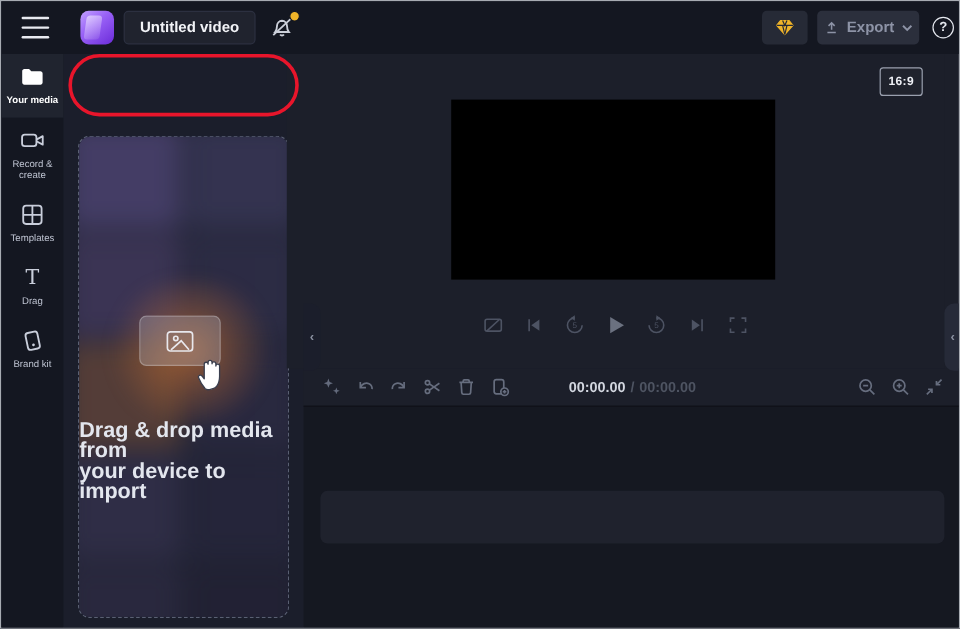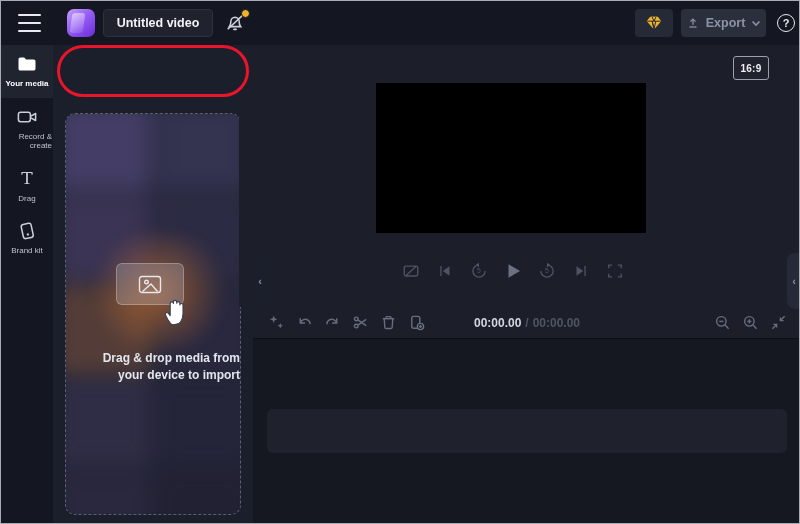--- a/index.html
+++ b/index.html
@@ -42,21 +42,21 @@
         color:#8d93a6;font-size:12.5px;font-weight:700;cursor:pointer;font-family:"Liberation Sans",sans-serif;}
   .help-btn{position:absolute;left:776px;top:13px;width:18px;height:18px;border-radius:50%;
         border:1.5px solid #e4e7ee;color:#e4e7ee;font-size:11px;font-weight:700;
         display:flex;align-items:center;justify-content:center;cursor:pointer;background:transparent;}
 
   
   .sidebar{position:absolute;left:0;top:44px;width:52px;height:480px;background:var(--bar-bg);
         display:flex;flex-direction:column;}
   .side-item{width:52px;padding:8px 1px 9px;display:flex;flex-direction:column;align-items:center;
         gap:4px;cursor:pointer;}
-  .side-item .lbl{font-size:8px;line-height:9.5px;color:#bfc4d2;text-align:right;}
+  .side-item .lbl{font-size:8px;line-height:9.5px;color:#bfc4d2;text-align:center;}
   .side-item svg{stroke:var(--icon-light);fill:none;stroke-width:1.6;}
   .side-item.active{background:#20242f;}
   .side-item.active .lbl{color:#ffffff;font-weight:700;}
   .side-item.active svg{stroke:#fff;}
 
   
   .media-panel{position:absolute;left:52px;top:44px;width:200px;height:480px;background:var(--panel-bg);}
   .import-btn{position:absolute;left:12px;top:8px;width:176px;height:36px;border-radius:4px;
         background:var(--accent-purple);display:flex;align-items:stretch;cursor:pointer;border:none;}
   .import-btn .main{flex:1;display:flex;align-items:center;justify-content:center;color:#fff;
@@ -72,22 +72,22 @@
   .dz-bg{position:absolute;inset:-12px;display:grid;grid-template-columns:1fr 1fr;
         grid-auto-rows:88px;gap:4px;filter:blur(10px);opacity:.5;}
   .dz-bg div{border-radius:4px;}
   .dz-glow{position:absolute;left:18px;top:118px;width:150px;height:120px;border-radius:50%;
         background:radial-gradient(circle,rgba(205,115,50,.65),rgba(205,115,50,0) 70%);filter:blur(6px);}
   .media-card{position:absolute;left:50px;top:149px;width:68px;height:42px;border-radius:6px;
         background:rgba(190,195,208,.28);border:1px solid rgba(255,255,255,.25);
         display:flex;align-items:center;justify-content:center;}
   .media-card svg{stroke:rgba(240,242,248,.92);fill:none;stroke-width:1.4;}
   .hand{position:absolute;left:94px;top:180px;width:36px;height:36px;}
-  .drop-text{position:absolute;left:0;top:236px;width:100%;text-align:right;
-        font-size:12px;font-weight:700;color:#e3e6ee;line-height:17px;}
+  .drop-text{position:absolute;left:0;top:236px;width:100%;text-align:left;
+        font-size:18px;font-weight:700;color:#e3e6ee;line-height:17px;}
 
   
   .handle{position:absolute;width:14px;height:56px;display:flex;align-items:center;
         justify-content:center;color:#8a90a0;font-size:11px;font-weight:700;cursor:pointer;z-index:4;}
   .handle.left{left:252px;top:252px;background:var(--panel-bg);border-radius:0 8px 8px 0;}
   .handle.right{left:786px;top:252px;background:#262a38;border-radius:8px 0 0 8px;}
 
   
   .stage{position:absolute;left:238px;top:44px;width:548px;height:262px;background:var(--stage-bg);}
   .ratio-badge{position:absolute;right:18px;top:11px;width:36px;height:24px;background:#20232d;
@@ -171,20 +171,28 @@
     </div>
     <div class="side-item">
       <svg width="22" height="22" viewBox="0 0 23 23">
           <rect x="2.5" y="6.5" width="12.5" height="10" rx="2.3"></rect>
           <path d="M15 10.8 20.5 7.8v7.4L15 12.2" stroke-linejoin="round"></path>
         </svg>
       <span class="lbl">Record &amp; create</span>
     </div>
     <div class="side-item">
       <svg width="22" height="22" viewBox="0 0 23 23">
+          <rect x="3.5" y="3.5" width="16" height="16" rx="2.5"></rect>
+          <line x1="11.5" y1="3.5" x2="11.5" y2="19.5"></line>
+          <line x1="3.5" y1="11.5" x2="19.5" y2="11.5"></line>
+        </svg>
+      <span class="lbl">Templates</span>
+    </div>
+    <div class="side-item">
+      <svg width="22" height="22" viewBox="0 0 23 23">
           <text x="11.5" y="17" text-anchor="middle" font-family="DejaVu Serif, serif" font-size="18" fill="#c9cedb" stroke="none">T</text>
         </svg>
       <span class="lbl">Drag</span>
     </div>
     <div class="side-item">
       <svg width="22" height="22" viewBox="0 0 23 23">
           <g transform="rotate(-12 11.5 11.5)">
             <rect x="6.5" y="4" width="10.5" height="15" rx="2.4"></rect>
             <circle cx="11.7" cy="15.2" r="1.2" fill="#c9cedb" stroke="none"></circle>
           </g>

